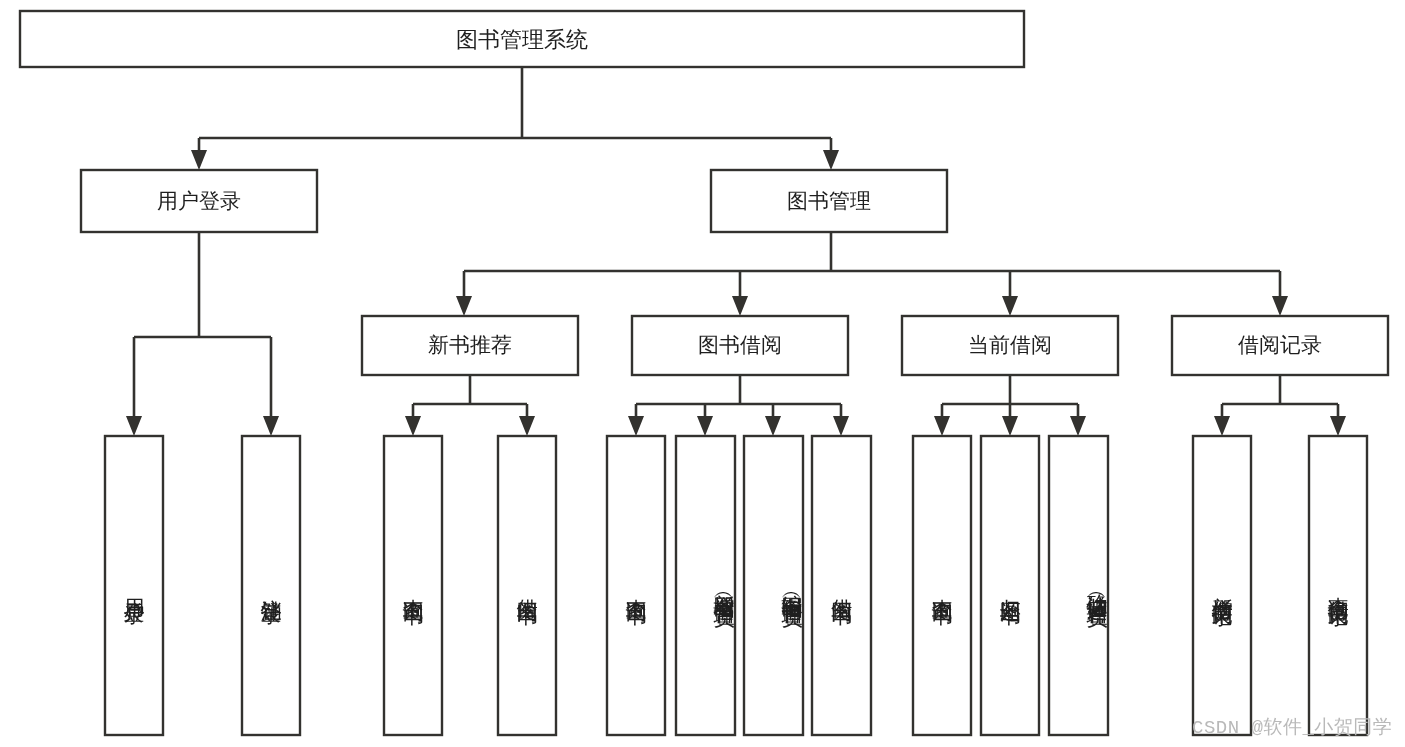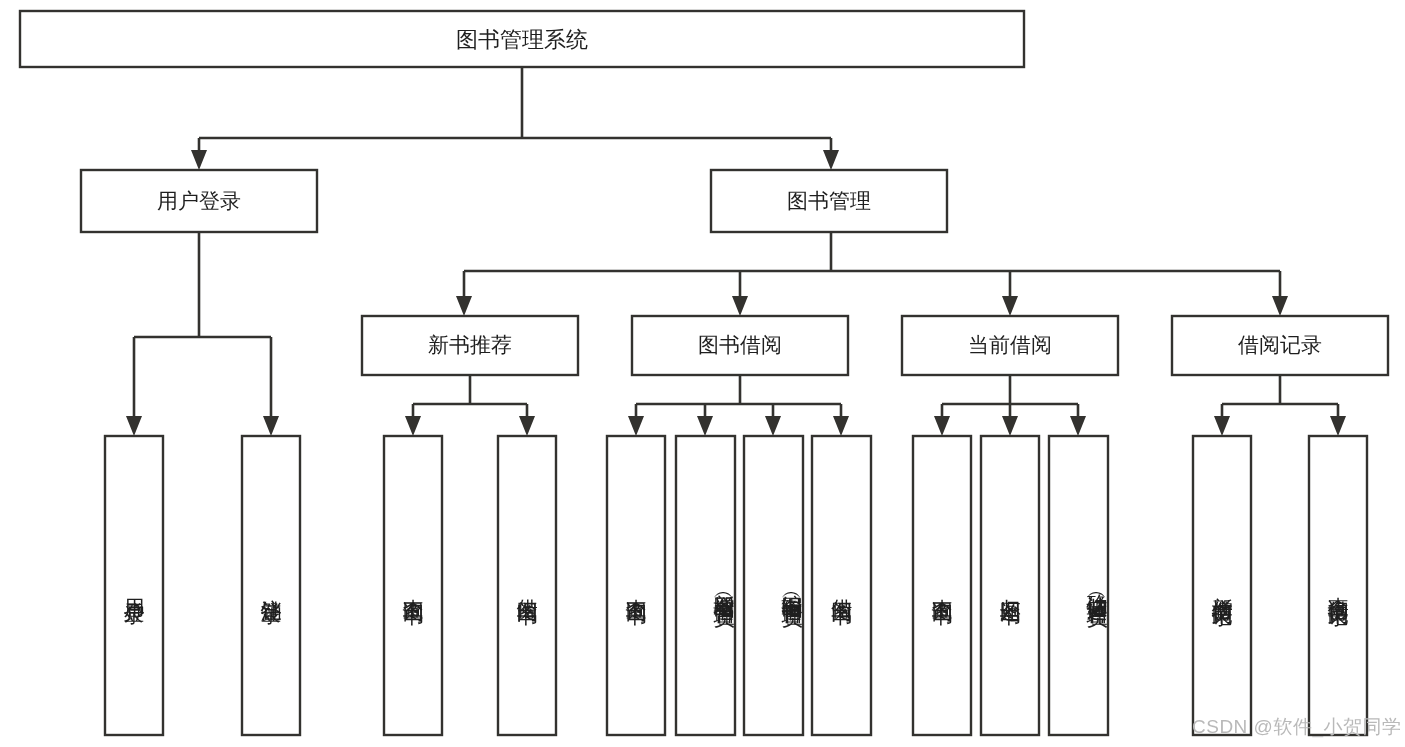--- a/index.html
+++ b/index.html
@@ -60,21 +60,21 @@
     font-family: "Liberation Sans", "DejaVu Sans", sans-serif;
     font-size: 21px;
     line-height: 1.08;
     letter-spacing: 2px;
     color: #1f1f1f;
     pointer-events: none;
     white-space: nowrap;
   }
   .watermark {
     position: absolute;
-    font-family: Liberation Sans, sans-serif;
+    font-family: Liberation Mono, monospace;
     font-size: 19px;
     color: #b9b9b9;
     white-space: nowrap;
     letter-spacing: 0.5px;
   }
 </style>
 </head>
 <body>
 
 <div id="diagram-root">

